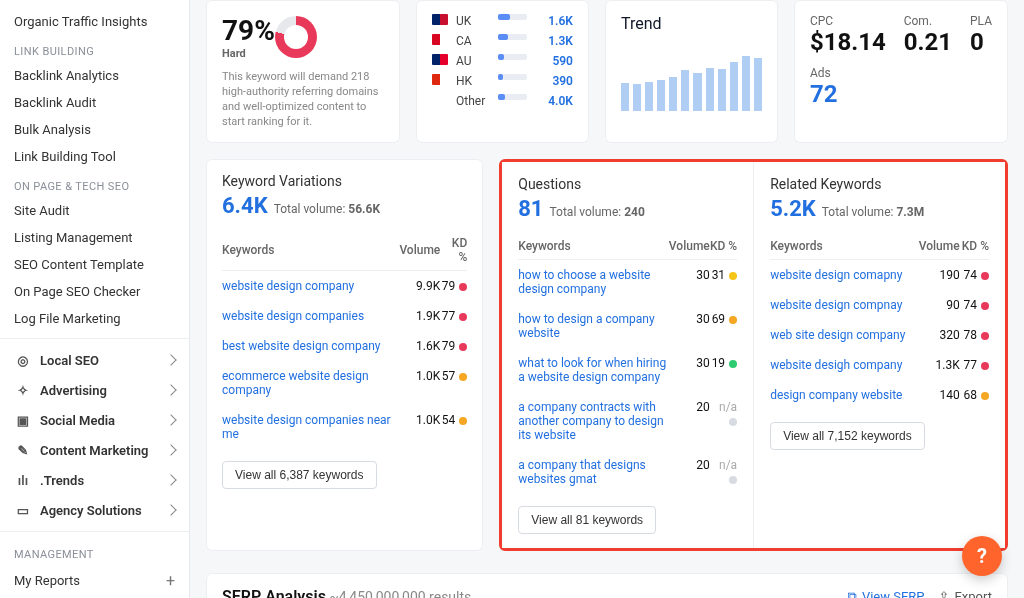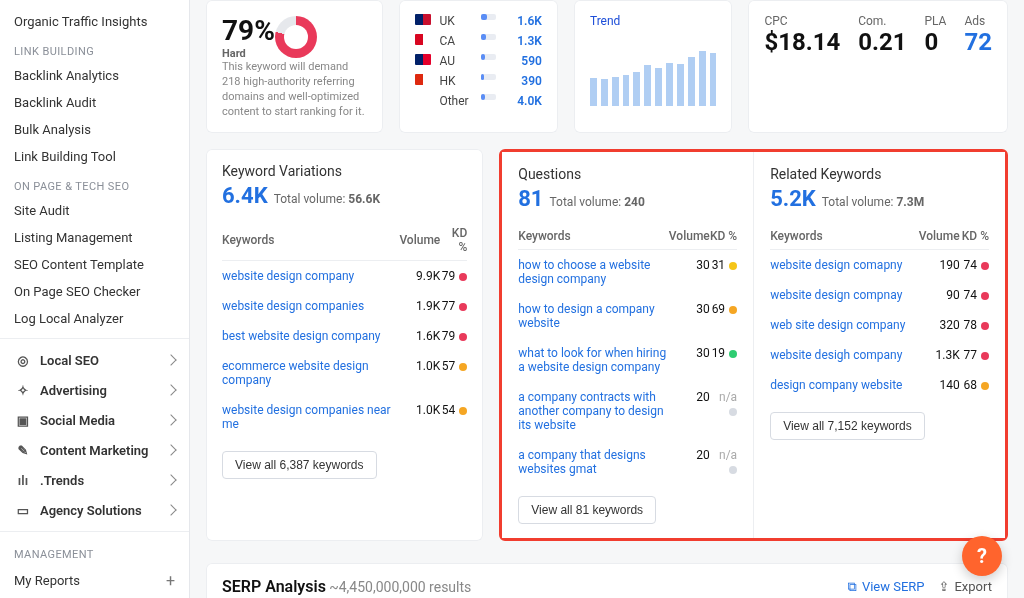--- a/index.html
+++ b/index.html
@@ -9,34 +9,34 @@
   .sb-item { padding: 6px 14px; font-size: 13px; color: #333; cursor: pointer; display:flex; align-items:center; justify-content:space-between; }
   .sb-header { padding: 10px 14px 4px; font-size: 11px; color: #8a8f98; letter-spacing: .4px; }
   .sb-collapsed { display:flex; align-items:center; gap:8px; font-weight:600; }
   .sb-icon { width:18px; height:18px; display:inline-flex; align-items:center; justify-content:center; color:#555; }
   .main { flex:1; padding: 0 16px 30px 16px; position:relative; }
   .row { display:flex; gap:16px; }
   .card { background:#fff; border-radius:6px; padding:14px 16px; box-shadow:0 0 0 1px #eceef1 inset; flex:1; }
   .top-row { align-items:stretch; }
   .kwdiff-pct { font-size:28px; font-weight:700; }
   .kwdiff-hard { font-size:11px; color:#666;font-weight:bold; }
-  .kwdiff-desc { font-size:11px; color:#888; line-height:1.35; }
+  .kwdiff-desc { font-size:11px; color:#888; margin-top:10px; line-height:1.35; }
   .donut { width:42px; height:42px; border-radius:50%; background: conic-gradient(#e9395a 0 79%, #e6e8ec 79% 100%); position:relative; }
   .donut::after { content:""; position:absolute; inset:9px; background:#fff; border-radius:50%; }
   .kwdiff-top { display:flex; align-items:center; }
   .country-row { display:flex; align-items:flex-start; gap:8px; font-size:12px; margin-bottom:6px; }
   .flag { width:16px; height:11px; display:inline-block; border-radius:1px; }
   .bar { flex:1; height:6px; background:#e9ecf2; border-radius:2px; position:relative; }
   .bar > span { display:block; height:100%; background:#5a8df5; border-radius:2px; }
   .country-val { width:38px; text-align:right; color:#2270e0; font-weight:600; }
   .country-code { width:34px; color:#444; }
-  .trend-label { font-size:12px; color:#1d4ed8; margin-bottom:8px; }
+  .trend-label { font-size:16px; color:#0f172a; margin-bottom:8px; }
   .trend-chart { display:flex; align-items:flex-end; gap:4px; height:70px; }
   .trend-chart span { flex:1; background:#b0cef3; }
-  .metrics { display:grid; grid-template-columns:1fr 1fr 1fr 1fr; gap:10px 18px; }
+  .metrics { display:grid; grid-template-columns:1fr 1fr 1fr; gap:10px 18px; }
   .metric-lbl { font-size:12px; color:#666; }
   .metric-val { font-size:24px; font-weight:700; }
   .metric-val.blue { color:#2270e0; }
   .section-title { font-size:14px; color:#333; margin-bottom:4px; }
   .big-num { font-size:22px; font-weight:700; color:#2270e0; display:inline-block; margin-right:6px; }
   .sub-vol { font-size:12px; color:#666; }
   .tbl { width:100%; margin-top:12px; border-collapse:collapse; }
   .tbl th { text-align:left; font-size:12px; color:#666; font-weight:500; padding:6px 0; border-bottom:1px solid #eceef1; }
   .tbl th.r, .tbl td.r { text-align:right; }
   .tbl td { font-size:12px; padding:8px 0; vertical-align:top; }
@@ -69,21 +69,21 @@
     <div class="sb-item">Backlink Analytics</div>
     <div class="sb-item">Backlink Audit</div>
     <div class="sb-item">Bulk Analysis</div>
     <div class="sb-item">Link Building Tool</div>
 
     <div class="sb-header">ON PAGE &amp; TECH SEO</div>
     <div class="sb-item">Site Audit</div>
     <div class="sb-item">Listing Management</div>
     <div class="sb-item">SEO Content Template</div>
     <div class="sb-item">On Page SEO Checker</div>
-    <div class="sb-item">Log Local Analyzer</div>
+    <div class="sb-item">Log File Marketing</div>
 
     <div style="border-top:1px solid #eceef1; margin:6px 0;"></div>
 
     <div class="sb-item sb-collapsed">
       <span style="display:flex;gap:8px;align-items:center;">
           <span class="sb-icon">◎</span>
           <span>Local SEO</span>
         </span>
       <span class="chev"></span>
     </div>

